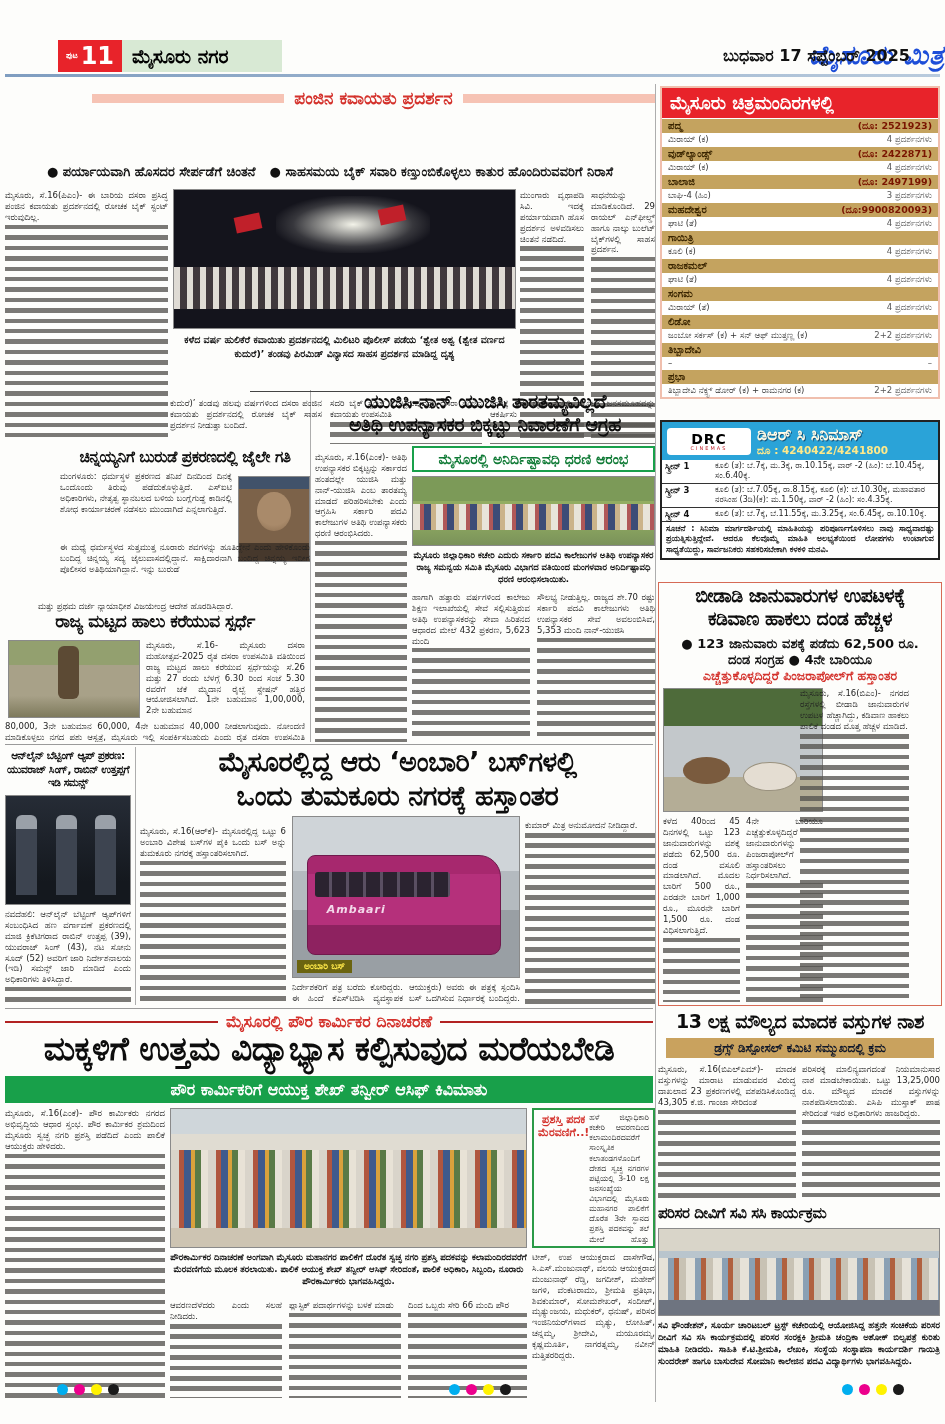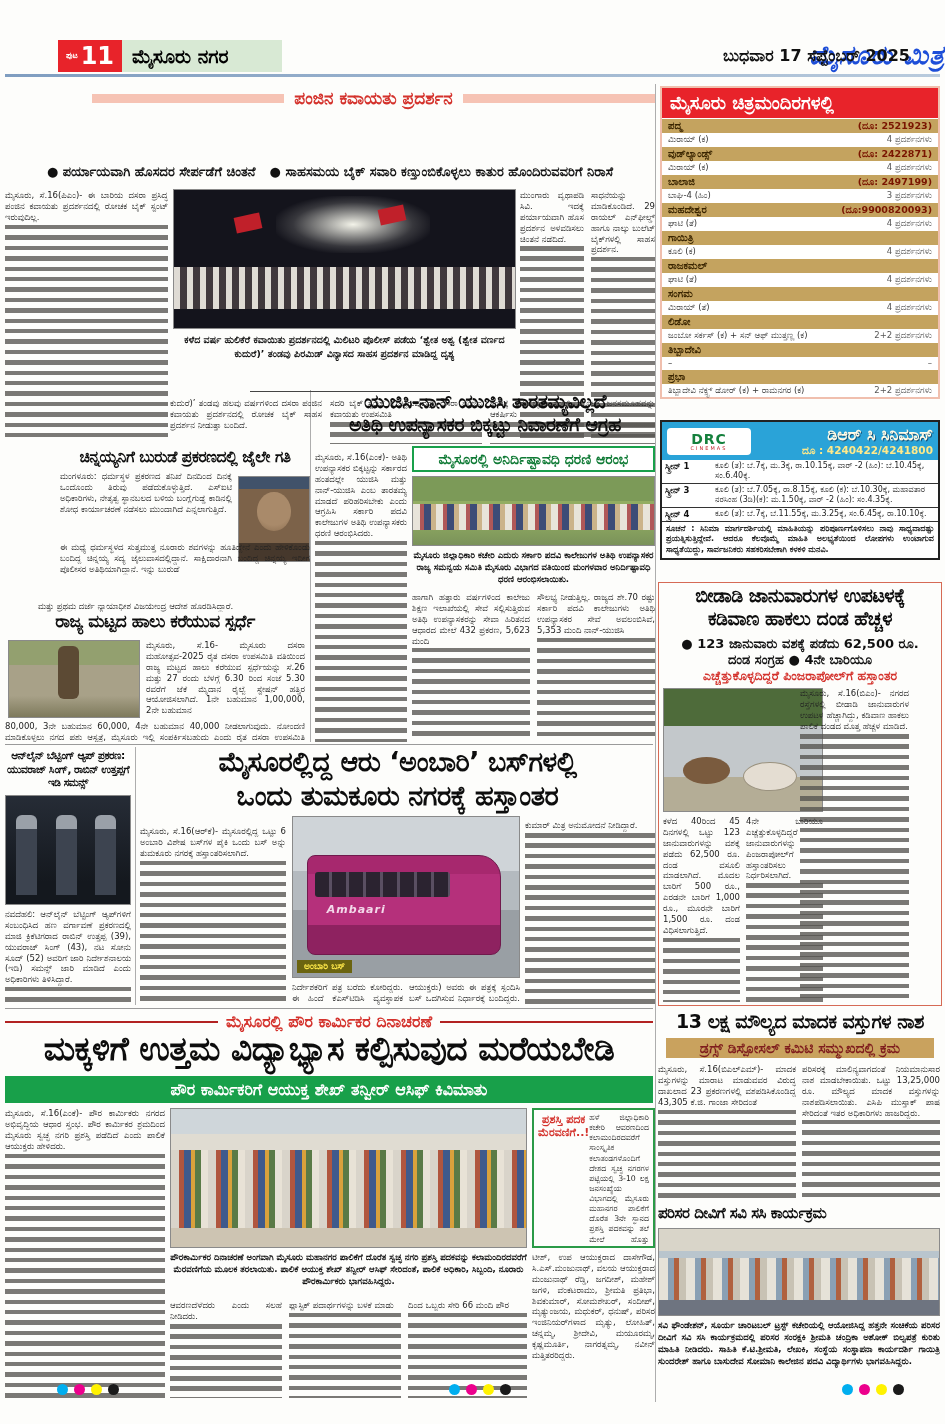--- a/index.html
+++ b/index.html
@@ -61,33 +61,33 @@
 .crow-n{display:flex;justify-content:space-between;align-items:center;background:#c4a35f;padding:1px 6px;border-top:1px solid #fff}
 .crow-n .t{font-size:10px;font-weight:bold;color:#3a2500}
 .crow-n .p{font-size:9.5px;font-weight:bold;color:#7a1500}
 .crow-f{display:flex;justify-content:space-between;align-items:center;padding:1px 6px;background:#fff}
 .crow-f .f{font-size:8.5px;color:#333}
 .crow-f .s{font-size:8.5px;color:#555}
 
 .drc{position:absolute;border:2px solid #222;background:#fff}
 .drc-head{display:flex;align-items:center;background:#2aa3d8;padding:3px 5px;gap:6px}
 .drc-logo{width:84px;height:27px;background:#fff;border-radius:4px;display:flex;flex-direction:column;align-items:center;justify-content:center;line-height:1}
-.drc-logo .l1{color:#15803d;font-weight:bold;font-size:14px;letter-spacing:1px}
+.drc-logo .l1{color:#000000;font-weight:bold;font-size:14px;letter-spacing:1px}
 .drc-logo .l2{color:#c0202a;font-size:5px;letter-spacing:2px}
-.drc-right{flex:1;display:flex;flex-direction:column;align-items:flex-end}
+.drc-right{flex:1;display:flex;flex-direction:column;align-items:flex-start}
 .drc-right .nm{color:#fffbe6;font-weight:bold;font-size:16px;text-shadow:1px 1px 0 #14537a}
 .drc-right .ph-no{color:#ffe98a;font-weight:bold;font-size:10.5px}
 .scr{display:flex;border-top:1px solid #333;padding:1px 3px}
 .scr .sl{width:50px;font-weight:bold;font-size:8.5px;flex:none}
 .scr .st{flex:1;font-size:8px;line-height:1.3;color:#222}
 .note{border-top:1px solid #333;padding:2px 4px;font-size:8px;line-height:1.35;font-weight:bold;color:#222;text-align:justify}
 
 .cattlebox{position:absolute;border:1.5px solid #d66a55}
 .strap-green{position:absolute;background:#18a04a;color:#fff;font-weight:bold;font-size:16px;display:flex;align-items:center;justify-content:center}
-.strap-tan{position:absolute;background:#c9a25e;color:#7f1d1d;font-weight:bold;font-size:14px;display:flex;align-items:center;justify-content:center}
+.strap-tan{position:absolute;background:#c9a25e;color:#0f172a;font-weight:bold;font-size:12px;display:flex;align-items:center;justify-content:center}
 .gsub{position:absolute;border:2px solid #18a04a;background:#fff;color:#0f7a35;font-weight:bold;font-size:14px;display:flex;align-items:center;justify-content:center}
 .prizebox{position:absolute;border:2px solid #2a9a47;padding:3px 4px;display:flex;flex-direction:row;overflow:hidden}
 .prizebox .pt{color:#d4322c;font-weight:bold;font-size:11px;text-align:center;margin-bottom:2px}
 .prizebox .pb{font-size:7.8px;line-height:1.3;text-align:justify;color:#222}
 .kick2{position:absolute;display:flex;align-items:center;gap:8px}
 .kick2 .kl{flex:1;height:2px;background:#b22222}
 .kick2 span{color:#d4322c;font-weight:bold;font-size:16px;white-space:nowrap}
 
 .dots{position:absolute;display:flex;gap:6px}
 .dot{width:11px;height:11px;border-radius:50%}

